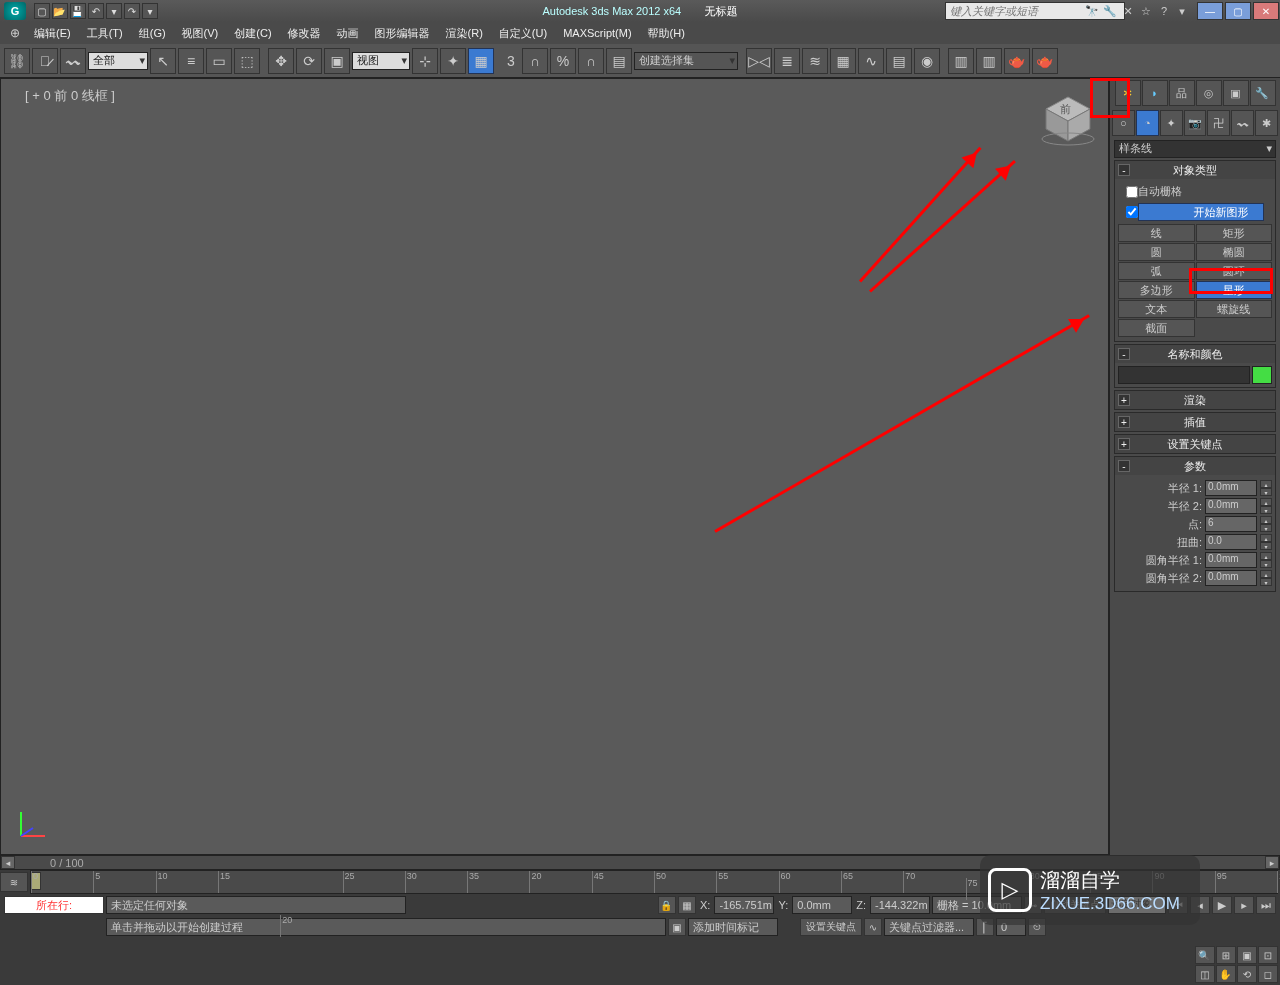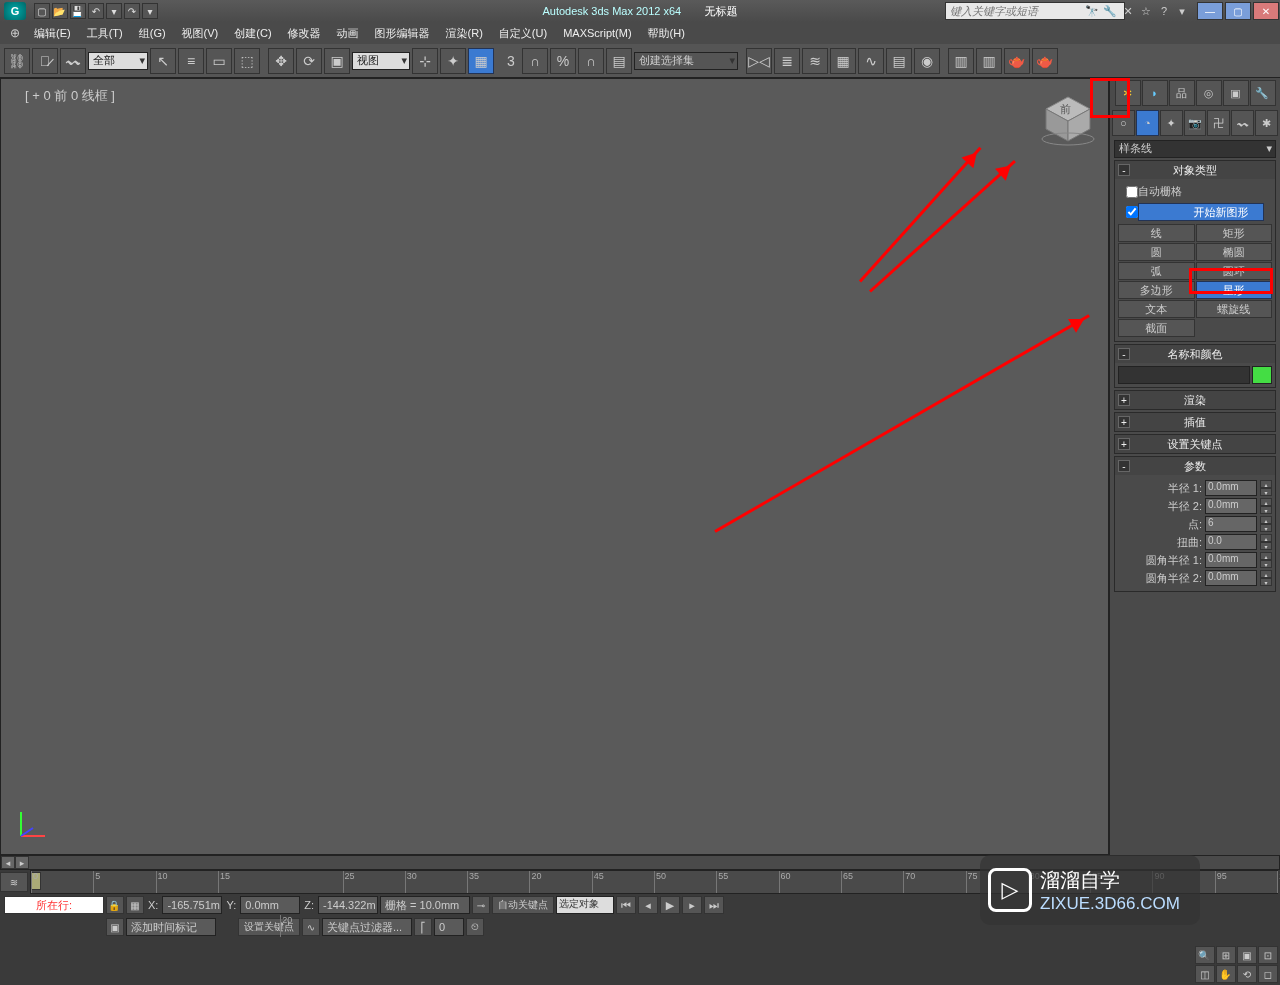--- a/index.html
+++ b/index.html
@@ -355,20 +355,21 @@
 <div class="red-box" style="top:78px; right:150px; width:40px; height:40px;"></div>
 <div class="red-box" style="top:268px; right:7px; width:84px; height:26px;"></div>
 
 <div class="arrow" style="left:860px; top:280px; width:180px; transform:rotate(-48deg);"></div>
 <div class="arrow" style="left:870px; top:290px; width:195px; transform:rotate(-42deg);"></div>
 <div class="arrow" style="left:715px; top:530px; width:432px; transform:rotate(-30deg);"></div>
 
 <div class="bottom">
   <div class="scrollbar">
     <div class="sb-btn">◂</div>
+    <div class="sb-mid"><span style="margin-left:35px;">0 / 100</span></div>
     <div class="sb-btn">▸</div>
   </div>
   <div class="time-area">
     <div class="mini-btn" style="width:28px;height:20px;">≋</div>
     <div class="time-slider" id="tslider">
       <div class="time-thumb"></div>
     <div class="tick" style="left: 0%;">0</div>
         <div class="tick" style="left: 5%;">5</div>
         <div class="tick" style="left: 10%;">10</div>
         <div class="tick" style="left: 15%;">15</div>
@@ -376,52 +377,56 @@
         <div class="tick" style="left: 25%;">25</div>
         <div class="tick" style="left: 30%;">30</div>
         <div class="tick" style="left: 35%;">35</div>
         <div class="tick" style="left: 40%;">20</div>
         <div class="tick" style="left: 45%;">45</div>
         <div class="tick" style="left: 50%;">50</div>
         <div class="tick" style="left: 55%;">55</div>
         <div class="tick" style="left: 60%;">60</div>
         <div class="tick" style="left: 65%;">65</div>
         <div class="tick" style="left: 70%;">70</div>
-        <div class="tick" style="left: 75%;">75</div>
+        <div class="tick" style="left: 75%; margin-top: 7px;">75</div>
         <div class="tick" style="left: 80%;">80</div>
         <div class="tick" style="left: 85%;">85</div>
         <div class="tick" style="left: 90%;">90</div>
         <div class="tick" style="left: 95%;">95</div>
         <div class="tick" style="left: 100%;">100</div>
       </div>
   </div>
   <div class="status-row">
     <div class="mini-btn" style="width:100px;background:#fff;color:#f33;">
         <span>所在行:</span>
       </div>
+    <div style="flex:1;display:flex;flex-direction:column;gap:2px;">
+      <div class="status-field" style="width:300px;">未选定任何对象</div>
+    </div>
     <div class="mini-btn">🔒</div>
     <div class="mini-btn">▦</div>
     <span class="sf-lbl">X:</span>
       <div class="status-field" style="width:60px;">-165.751m</div>
     <span class="sf-lbl">Y:</span>
       <div class="status-field" style="width:60px;">0.0mm</div>
     <span class="sf-lbl">Z:</span>
       <div class="status-field" style="width:60px;">-144.322m</div>
     <div class="status-field" style="width:90px;">栅格 = 10.0mm</div>
     <div class="mini-btn">⊸</div>
     <div class="auto-key">自动关键点</div>
     <div class="sel-set">选定对象</div>
     <div class="play-btn">⏮</div>
     <div class="play-btn">◂</div>
     <div class="play-btn">▶</div>
     <div class="play-btn">▸</div>
     <div class="play-btn">⏭</div>
   </div>
   <div class="status-row" style="height:22px;">
     <div style="width:100px;"></div>
+    <div class="status-field" style="flex:0 0 560px;">单击并拖动以开始创建过程</div>
     <div class="mini-btn">▣</div>
     <div class="status-field" style="width:90px;">添加时间标记</div>
     <div style="width:18px;"></div>
     <div class="auto-key">设置关键点</div>
     <div class="mini-btn">∿</div>
     <div class="status-field" style="width:90px;">关键点过滤器...</div>
     <div class="mini-btn">⎡</div>
     <div class="status-field" style="width:30px;">0</div>
     <div class="mini-btn">⏲</div>
   </div>

